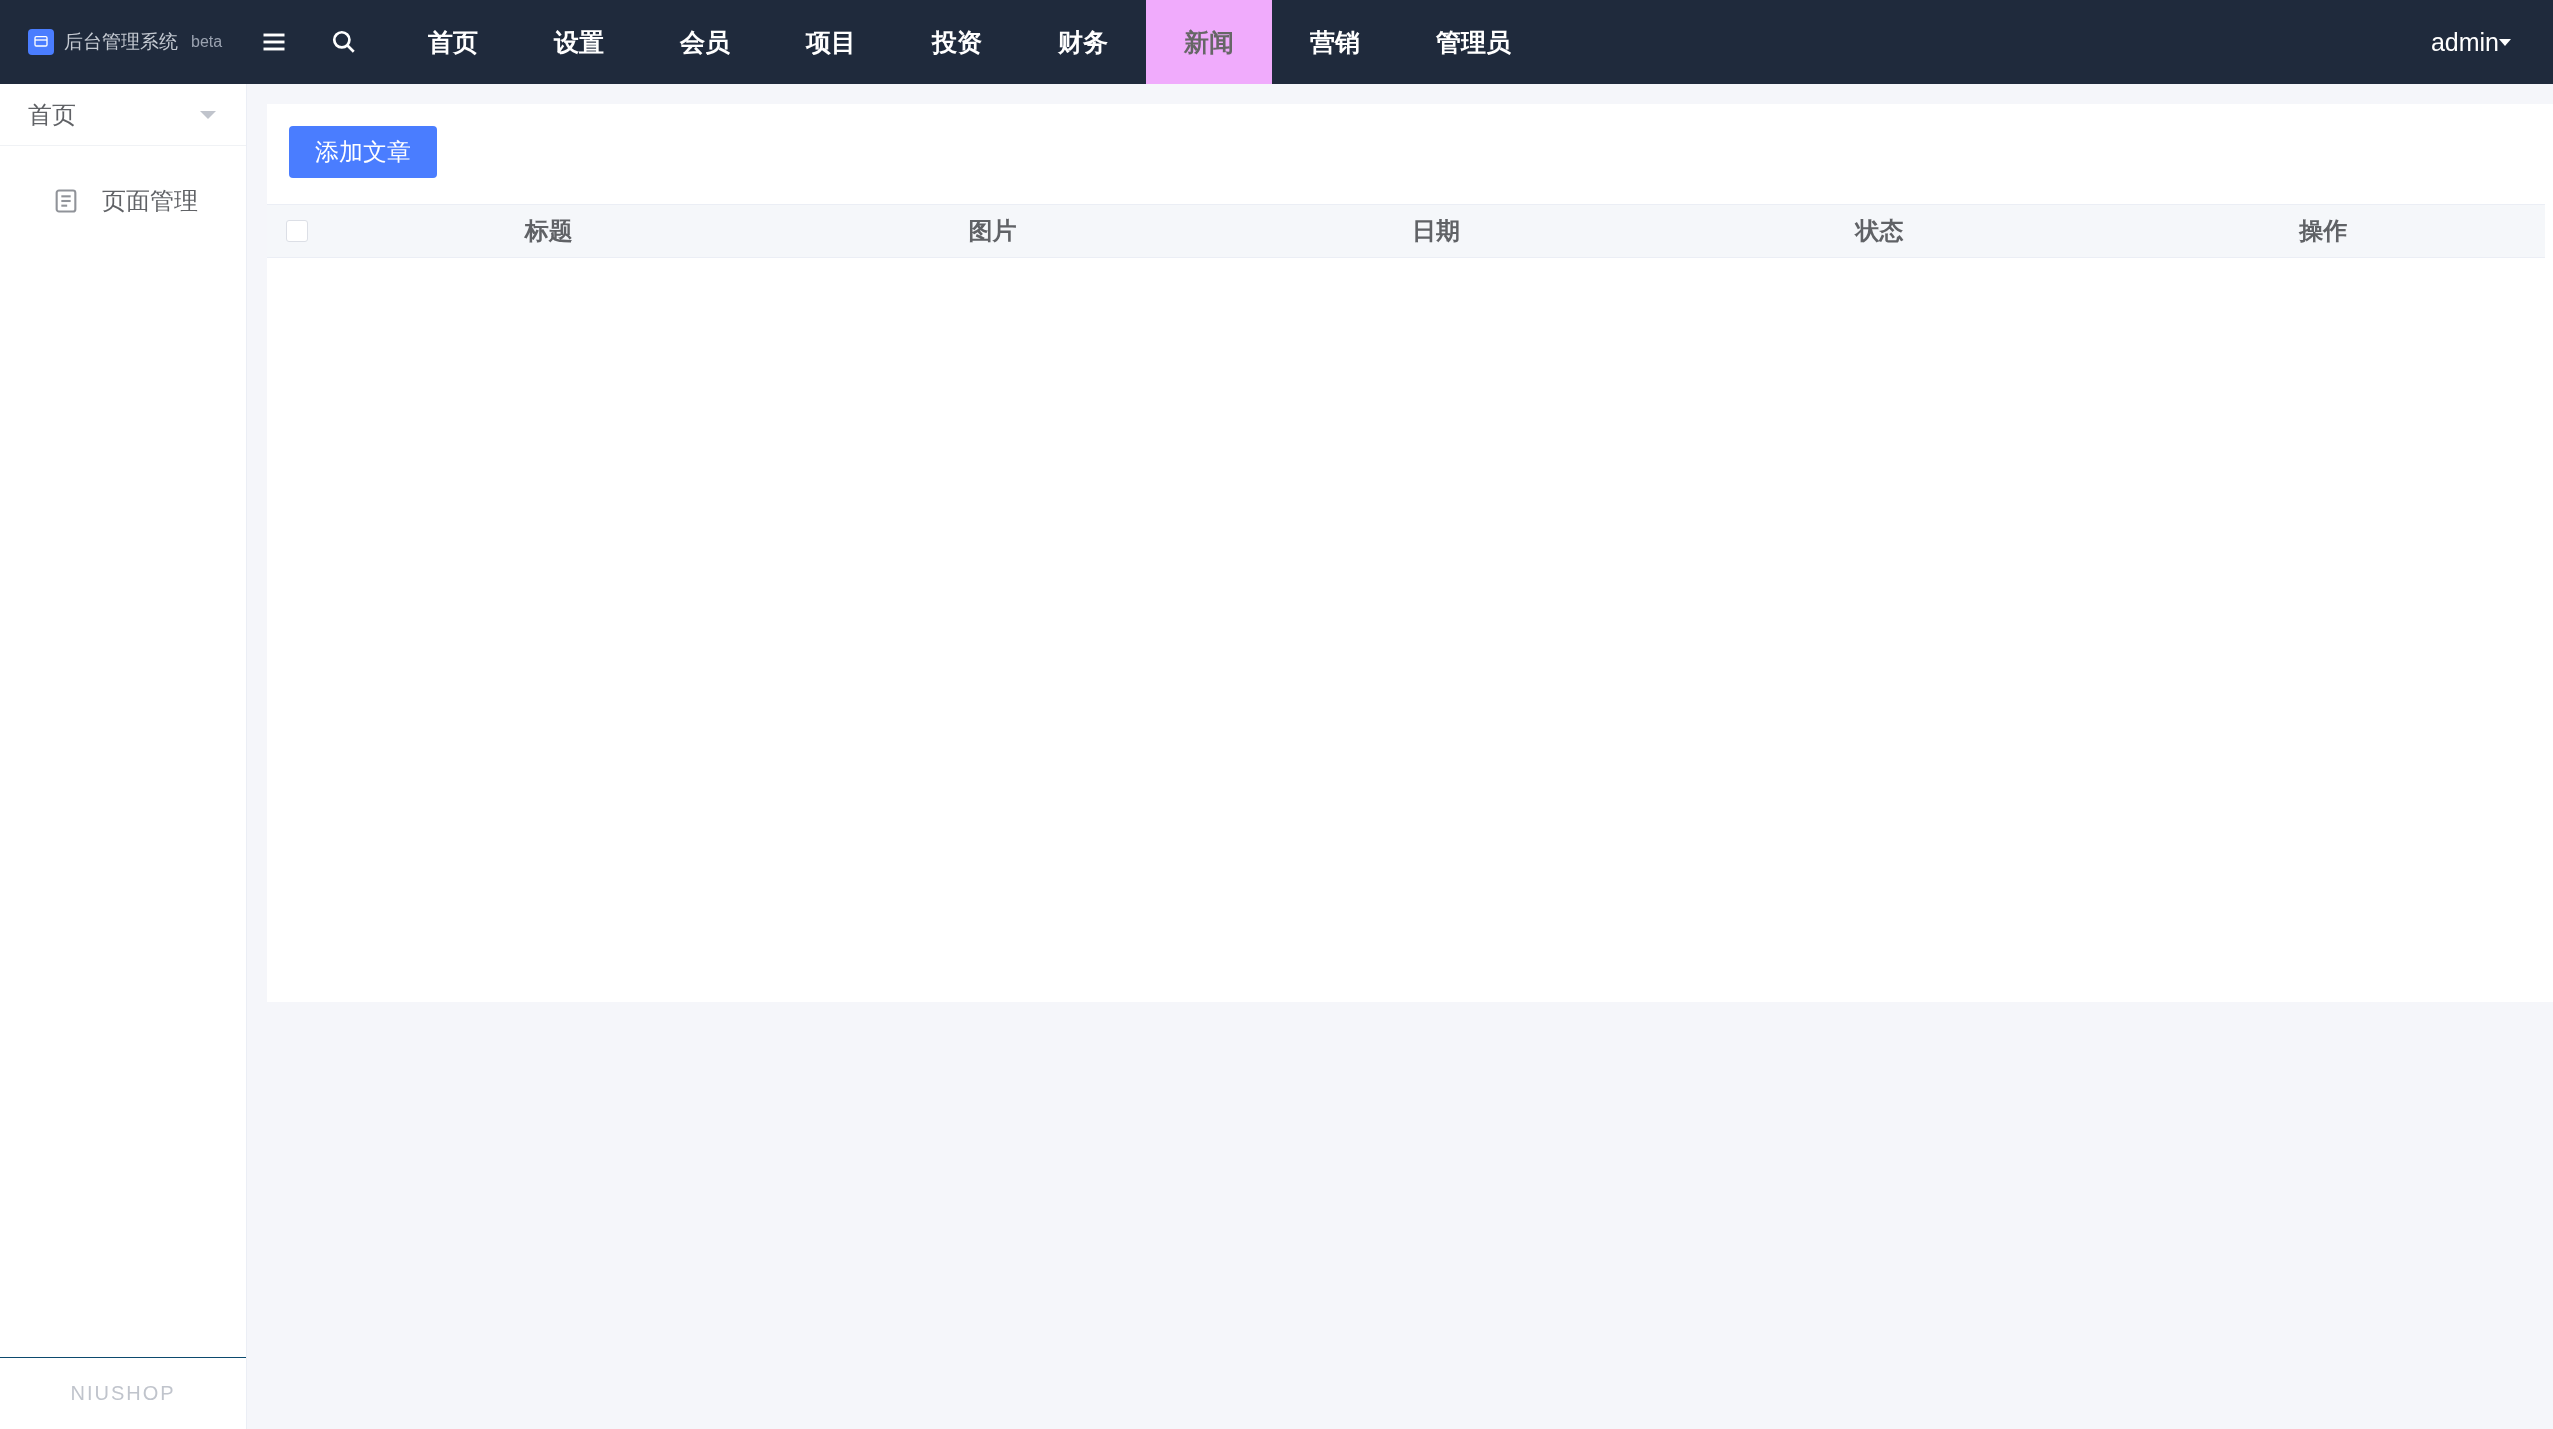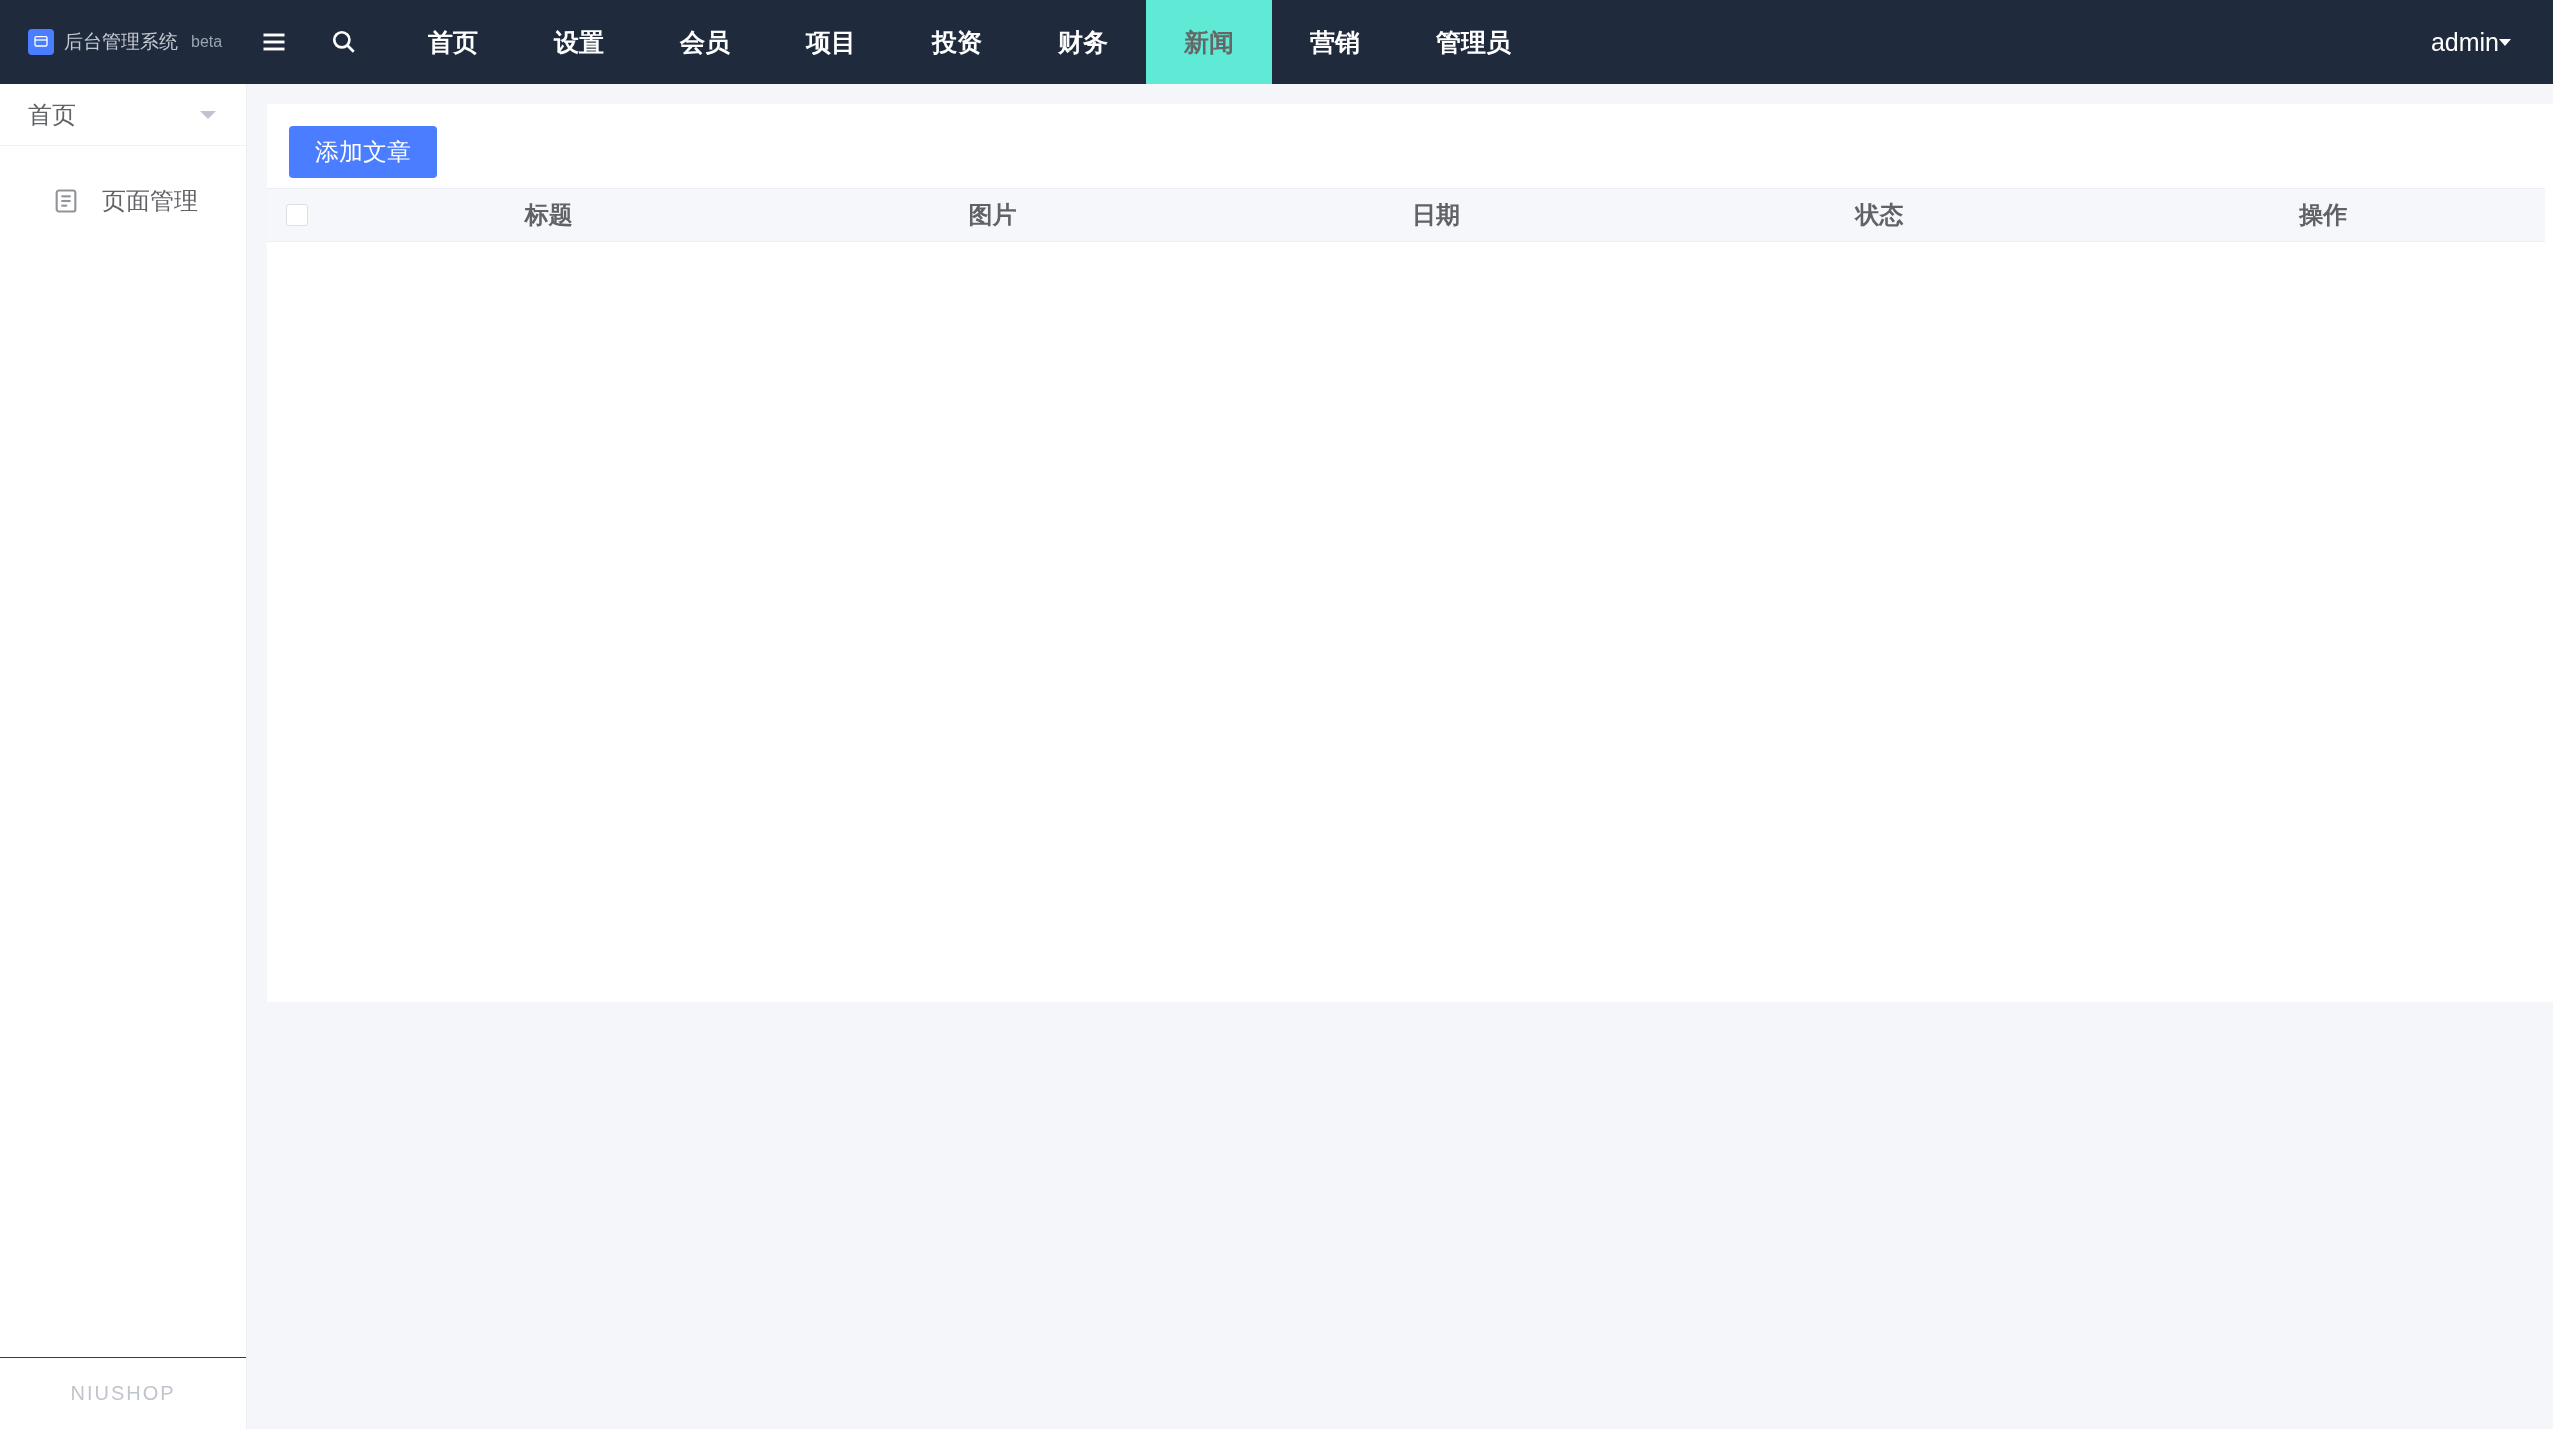--- a/index.html
+++ b/index.html
@@ -75,21 +75,21 @@
   .nav-tab {
     padding: 0 38px;
     display: flex;
     align-items: center;
     font-size: 25px;
     font-weight: 600;
     color: #fff;
     cursor: pointer;
   }
   .nav-tab.active {
-    background: #5eead4;
+    background: #f0abfc;
     color: #666;
   }
 
   .header-right {
     margin-left: auto;
     padding-right: 42px;
     display: flex;
     align-items: center;
     font-size: 25px;
     cursor: pointer;
@@ -165,21 +165,21 @@
     color: #fff;
     border: none;
     font-size: 24px;
     padding: 10px 26px;
     border-radius: 4px;
     cursor: pointer;
     margin-left: 22px;
   }
 
   .table {
-    margin-top: 10px;
+    margin-top: 26px;
     width: 100%;
   }
   .table-header {
     background: #f5f7fa;
     display: flex;
     align-items: center;
     height: 54px;
     color: #606266;
     font-size: 24px;
     font-weight: 600;

